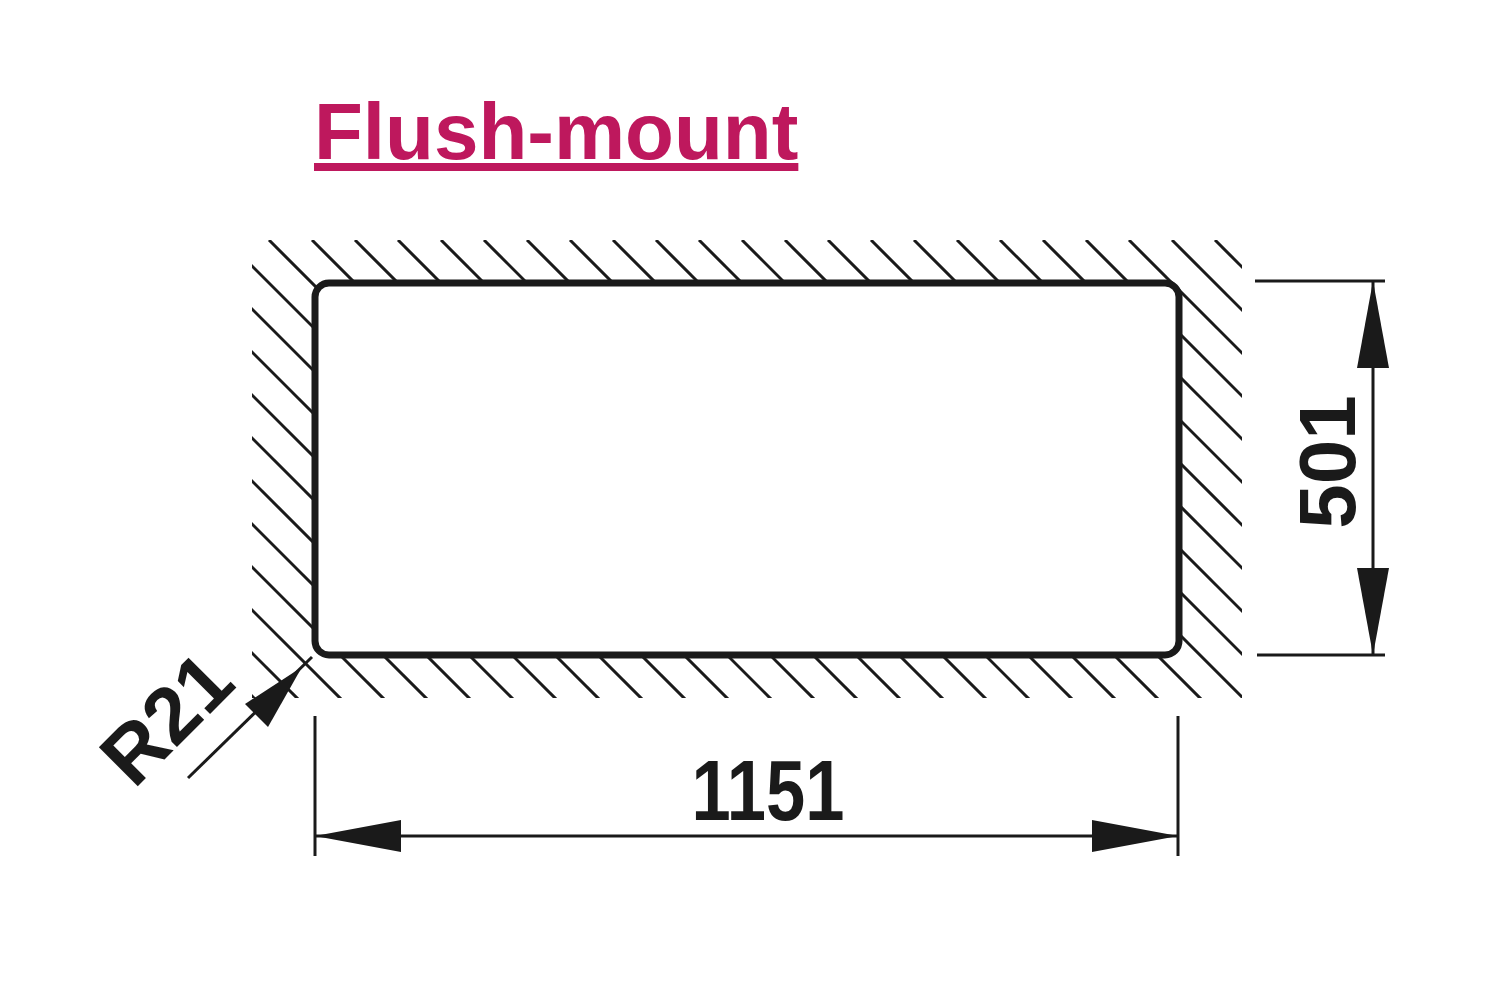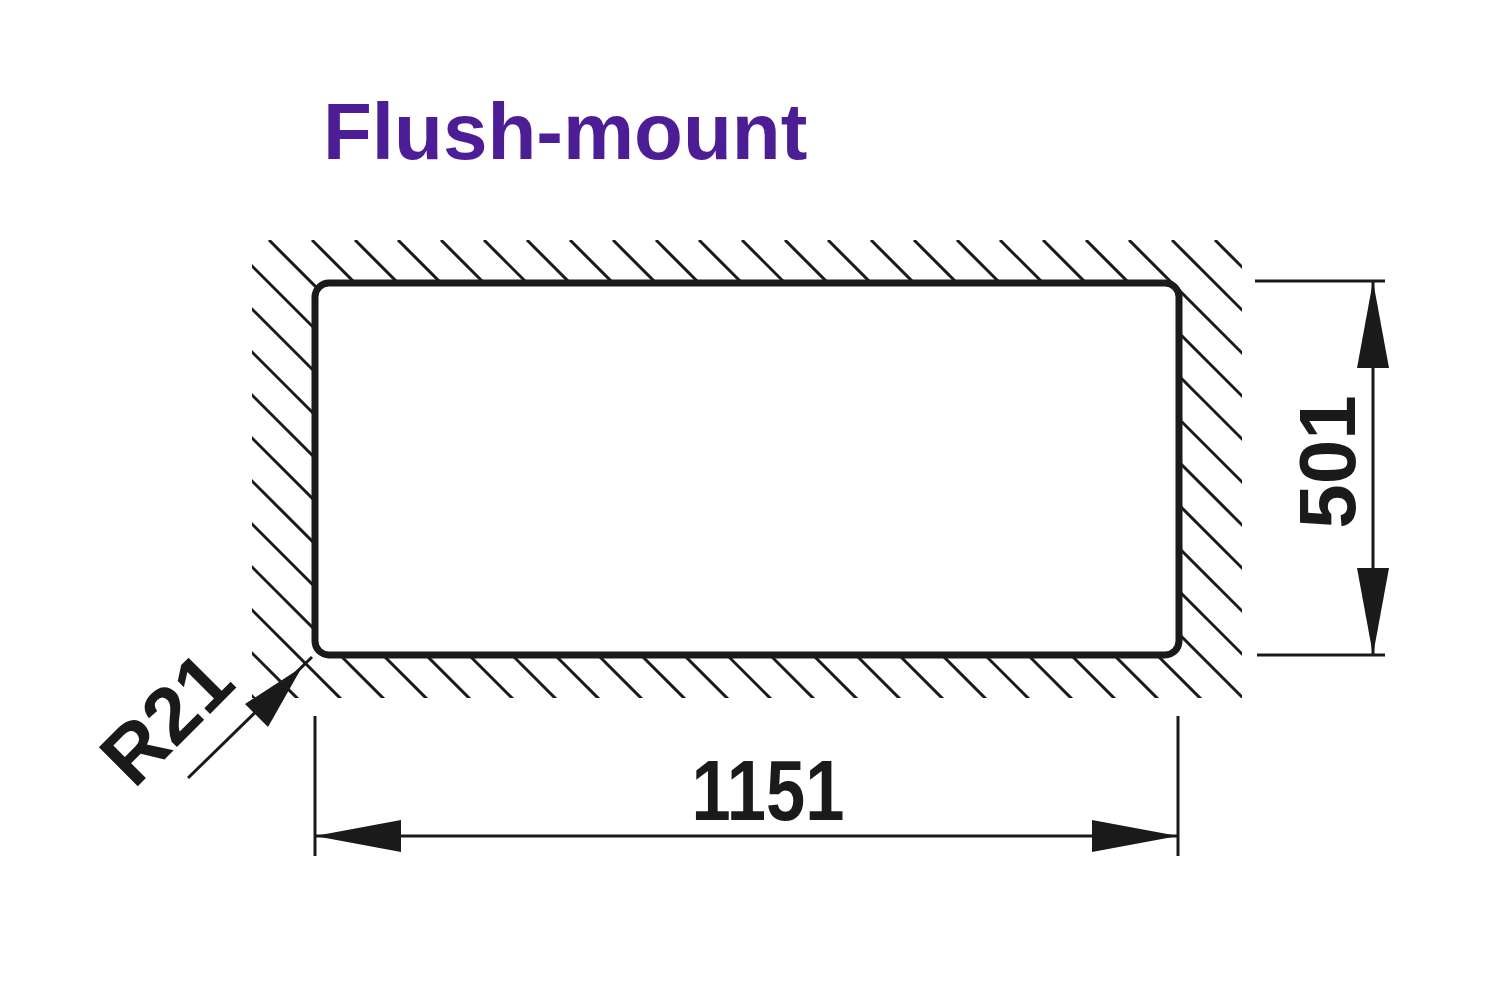--- a/index.html
+++ b/index.html
@@ -1,20 +1,20 @@
 <!DOCTYPE html>
 <html><head>
 <meta charset="utf-8">
 <style>
   html, body { margin: 0; padding: 0; background: #ffffff; }
   body { width: 1500px; height: 1000px; position: relative; overflow: hidden; }
   .title {
-    position: absolute; left: 323px; top: 92px;
+    position: absolute; left: 314px; top: 92px;
     font-family: "Liberation Sans", sans-serif; font-weight: bold;
-    font-size: 80px; line-height: 1; color: #4c1d95; letter-spacing: 0px;
+    font-size: 80px; line-height: 1; color: #be185d; letter-spacing: 0px; text-decoration: underline;
   }
   svg { position: absolute; left: 0; top: 0; }
   .dimtext {
     font-family: "Liberation Sans", sans-serif; font-weight: bold; fill: #1a1a1a;
   }
 </style>
 </head>
 <body>
 
 <div class="title">Flush-mount</div>

